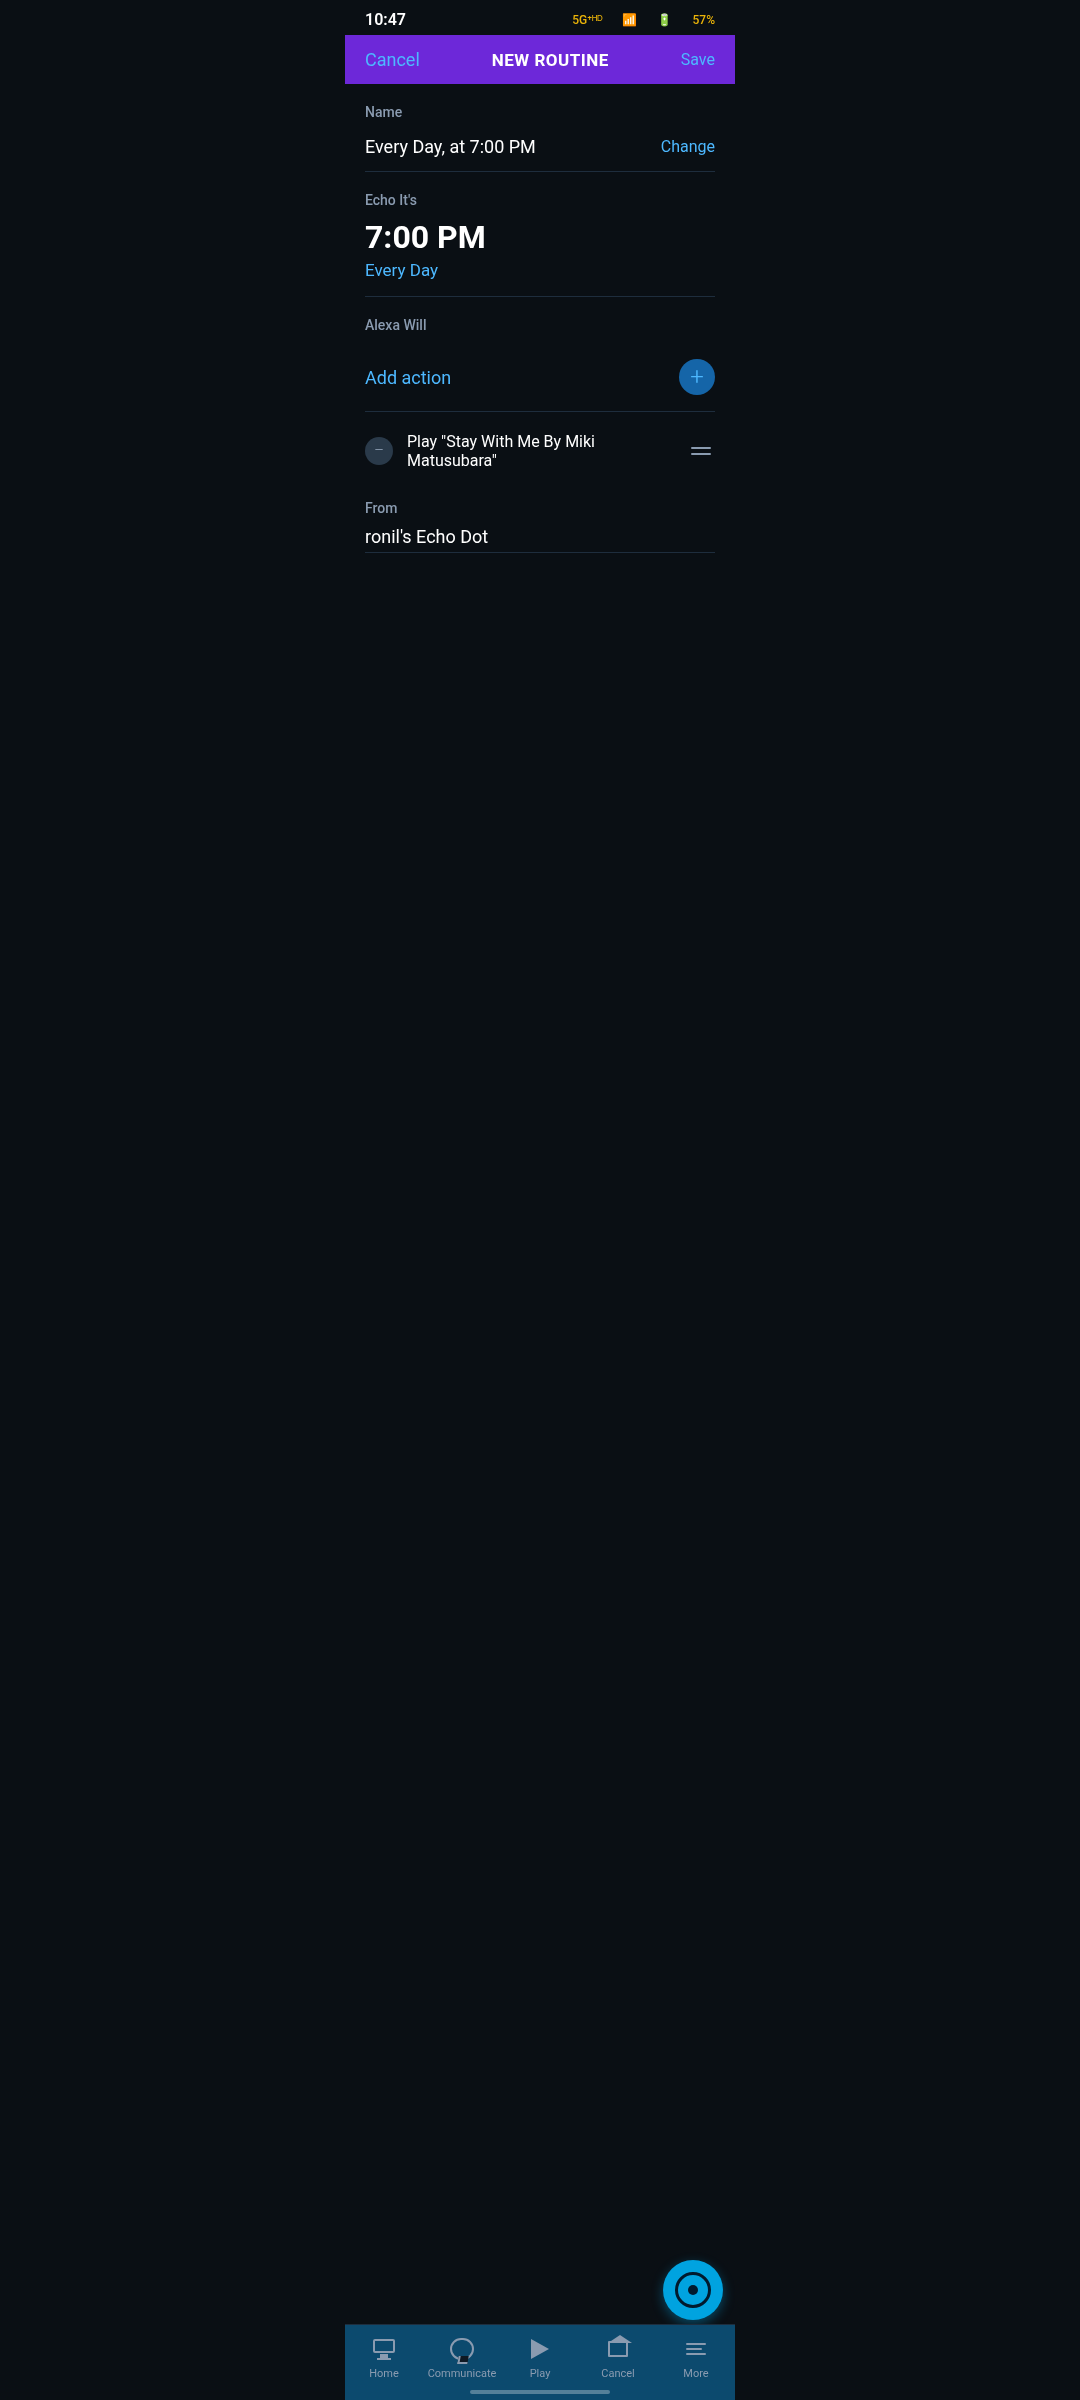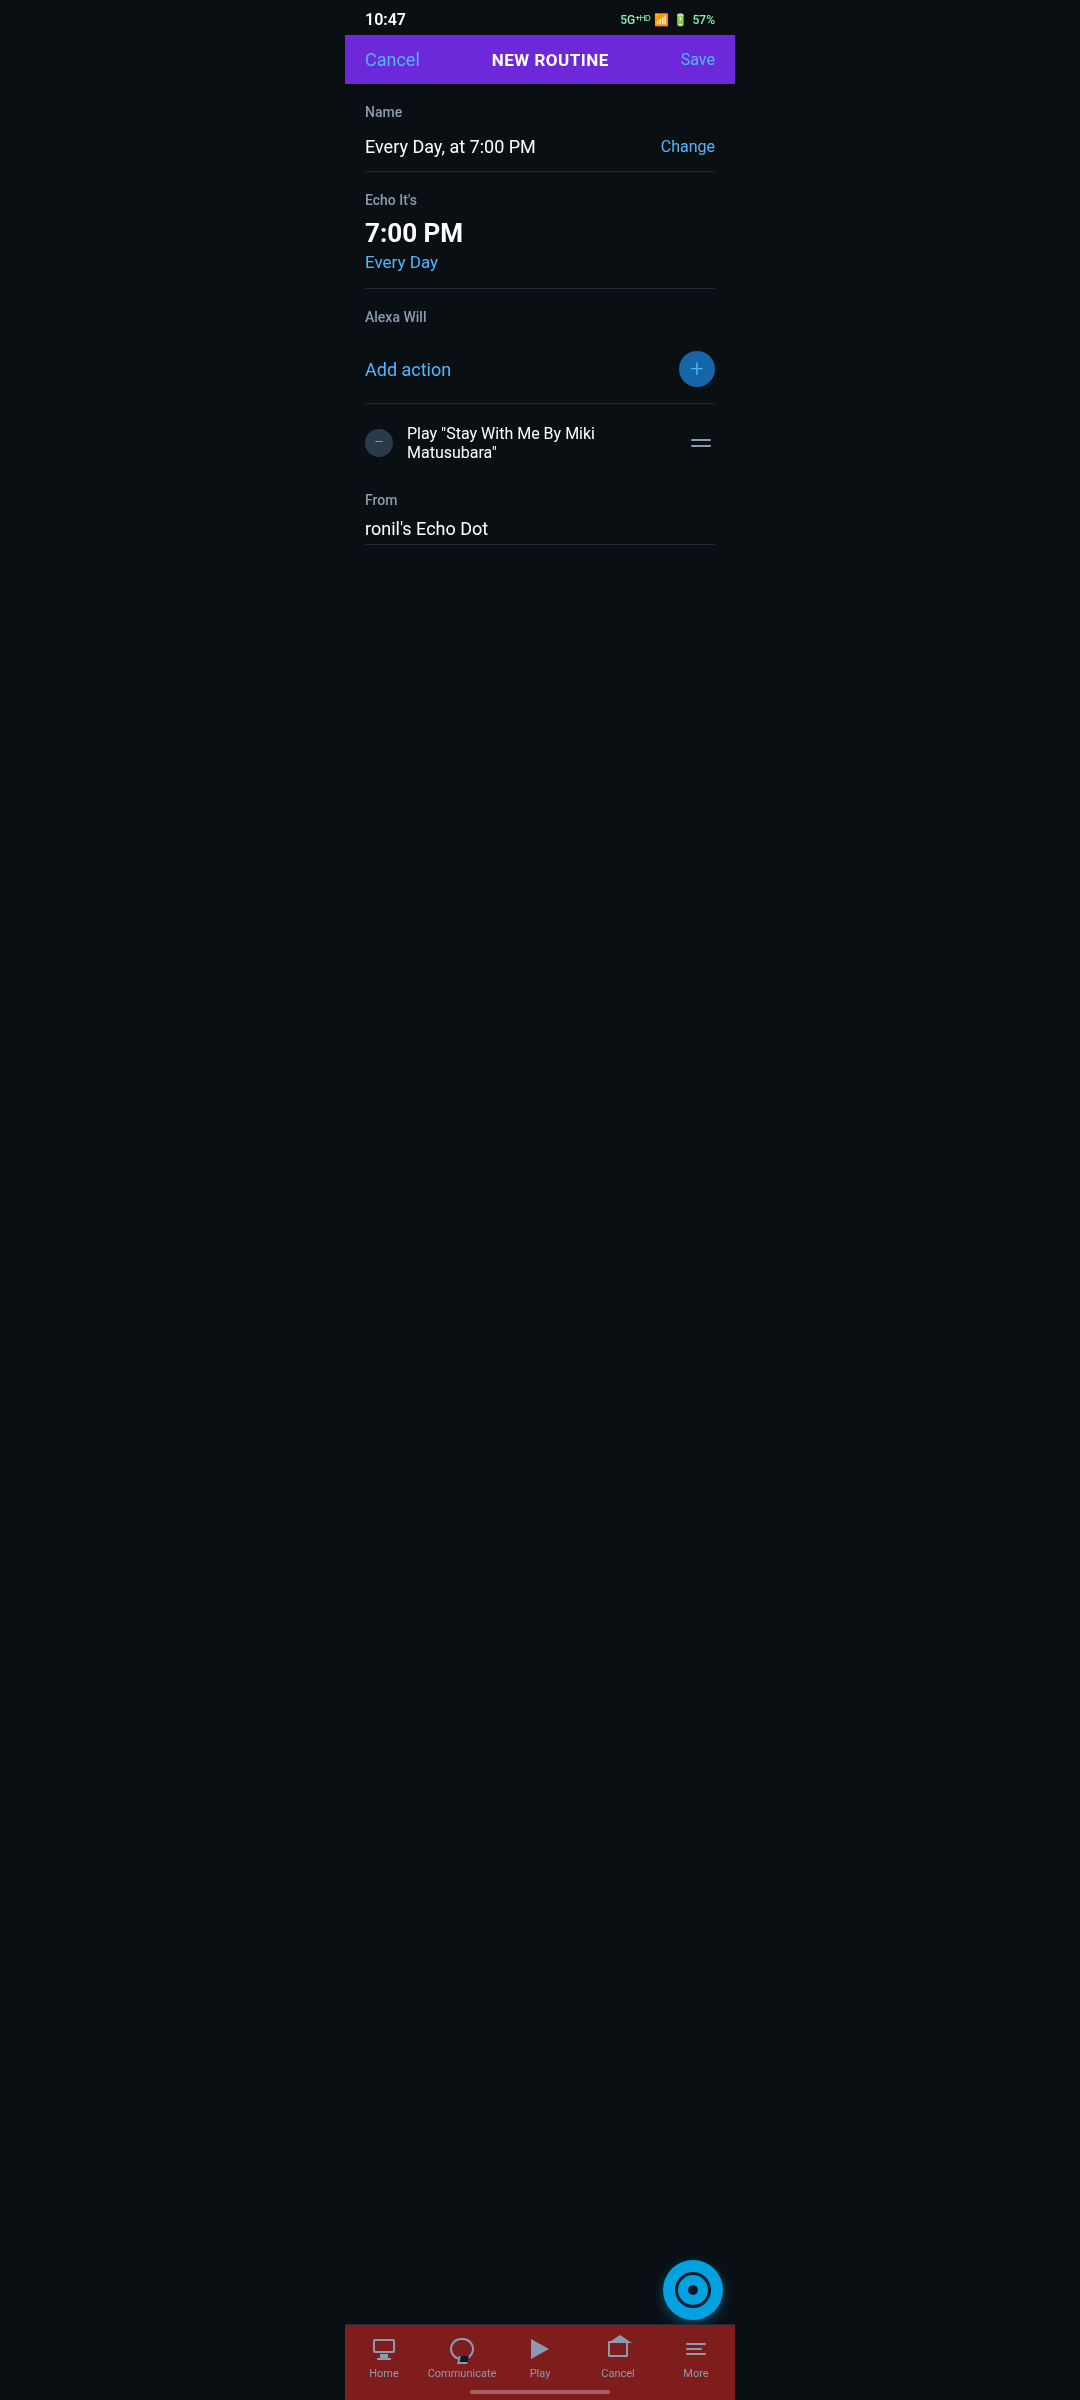--- a/index.html
+++ b/index.html
@@ -25,23 +25,23 @@
       background: #0a0f14;
     }
     .status-time {
       font-size: 16px;
       font-weight: 600;
       color: #ffffff;
     }
     .status-icons {
       display: flex;
       align-items: flex-start;
-      gap: 4px;
+      gap: 20px;
       font-size: 13px;
-      color: #86efac;
+      color: #eab308;
       font-weight: 500;
     }
     .status-icons span { font-size: 12px; }
 
     
     .header {
       display: flex;
       justify-content: space-between;
       align-items: center;
       padding: 14px 20px 14px;
@@ -92,21 +92,21 @@
       font-size: 16px;
       cursor: pointer;
     }
 
     
     .when-section {
       margin-top: 10px;
     }
     .when-time {
       color: #ffffff;
-      font-size: 26px;
+      font-size: 32px;
       font-weight: 700;
       margin-bottom: 4px;
     }
     .when-day {
       color: #4db8ff;
       font-size: 17px;
       margin-bottom: 16px;
     }
 
     .divider {
@@ -239,21 +239,21 @@
       border-radius: 50%;
       background: #001a2e;
     }
 
     
     .bottom-nav {
       position: fixed;
       bottom: 0;
       left: calc(50% - 195px);
       width: 390px;
-      background: #7f1d1d;
+      background: #0c4a6e;
       border-top: 1px solid #1e2d3d;
       display: flex;
       justify-content: space-around;
       align-items: center;
       padding: 10px 0 20px;
     }
     .nav-item {
       display: flex;
       flex-direction: column;
       align-items: center;

